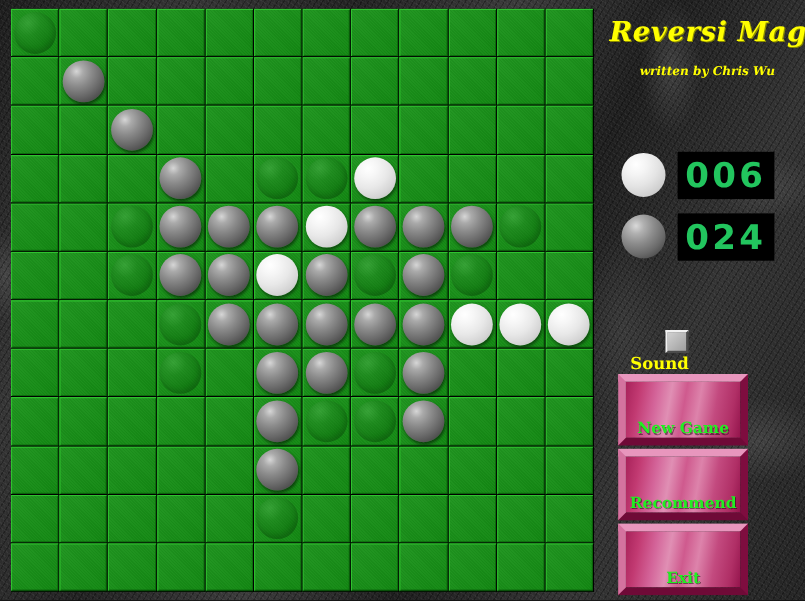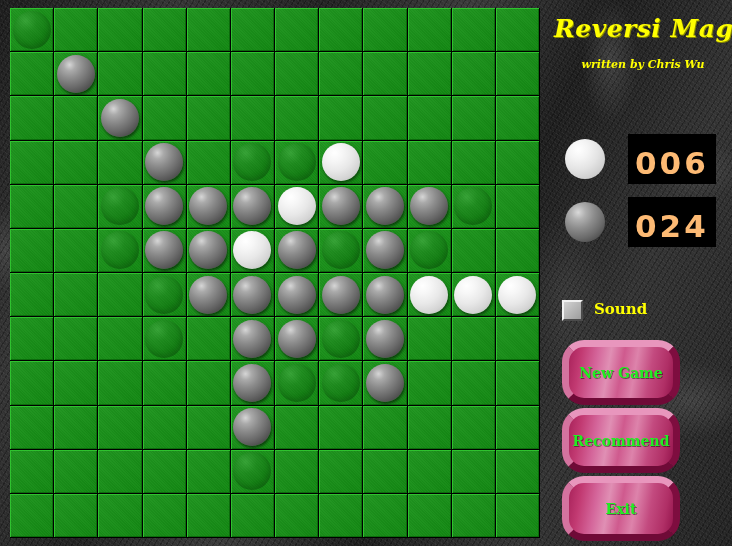--- a/index.html
+++ b/index.html
@@ -137,21 +137,21 @@
   
   .score-row {
     position: absolute;
     left: 14px;
     width: 170px;
     height: 50px;
     display: flex;
     align-items: center;
   }
   #score-white { top: 134px; }
-  #score-dark  { top: 197px; }
+  #score-dark  { top: 190px; }
 
   .score-disc-box {
     width: 46px;
     height: 46px;
     position: relative;
     flex: 0 0 auto;
   }
   .score-disc {
     position: absolute;
     left: 50%;
@@ -162,39 +162,40 @@
     border-radius: 50%;
   }
   .score-disc.white {
     background: radial-gradient(circle at 33% 26%, #ffffff 0%, #f4f4f4 24%, #e4e4e4 50%, #cfcfcf 75%, #ababab 100%);
   }
   .score-disc.dark {
     background: radial-gradient(circle at 33% 26%, #d9d9d9 0%, #b0b0b0 18%, #8d8d8d 40%, #6b6b6b 65%, #454545 88%, #2d2d2d 100%);
   }
 
   .score-value {
-    margin-left: 20px;
+    margin-left: 8px;
     background: #000;
-    color: #fdba74;
+    color: #22c55e;
     font-family: "DejaVu Sans", sans-serif;
     font-size: 31px;
     font-weight: bold;
     letter-spacing: 3px;
     line-height: 36px;
-    padding: 11px 7px 3px 7px;
+    padding: 4px 7px 3px 7px;
     white-space: nowrap;
   }
 
   
   #sound-row {
     position: absolute;
     left: 14px;
     top: 300px;
     display: flex;
-    align-items: flex-start;
+    align-items: flex-end;
+    flex-direction: column;
   }
   .checkbox {
     width: 21px;
     height: 21px;
     background: linear-gradient(135deg, #d2d2d2, #9d9d9d);
     border-top: 2px solid #f2f2f2;
     border-left: 2px solid #f2f2f2;
     border-right: 2px solid #4b4b4b;
     border-bottom: 2px solid #4b4b4b;
     box-sizing: border-box;
@@ -223,23 +224,22 @@
         #dd83ab 62%,
         #c34a7f 76%,
         #b02f66 90%,
         #94144c 100%);
     border-top: 7px solid #e896bd;
     border-left: 7px solid #d4739f;
     border-right: 7px solid #7e0d3f;
     border-bottom: 7px solid #6f0a37;
     box-sizing: content-box;
     display: flex;
-    align-items: center;
+    align-items: flex-end;
     justify-content: center;
-    border-radius: 22px;
   }
   .btn-label {
     color: #22ee22;
     font-family: "DejaVu Serif", serif;
     font-size: 14px;
     font-weight: bold;
     text-shadow: 1px 1px 0 rgba(0,0,0,.45);
     white-space: nowrap;
   }
   #btn-new-game   { top: 340px; }

